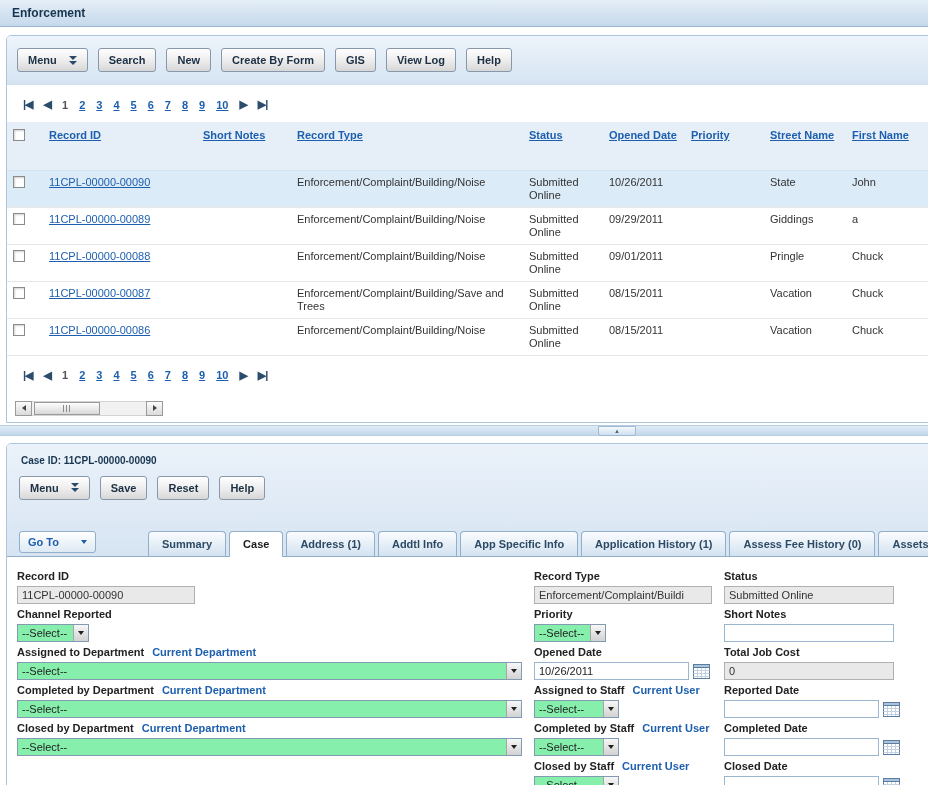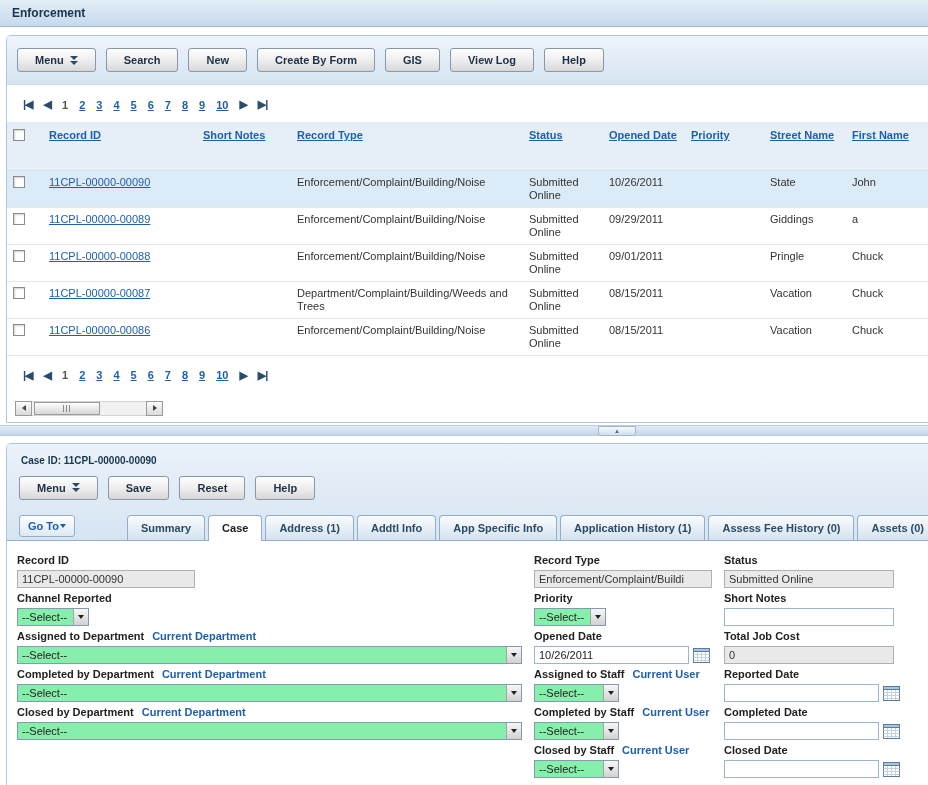--- a/index.html
+++ b/index.html
@@ -11,24 +11,24 @@
     border-bottom:1px solid #9db7d2; display:flex; align-items:center; padding-left:12px;
     font-weight:bold; font-size:12px; color:#17354f; }
 
   
   .panel { margin-left:6px; width:932px; border:1px solid #adc6dd;
     border-radius:5px 5px 0 0; overflow:hidden; background:#fff; }
   .list-panel { margin-top:8px; }
   .panel-toolbar { background:linear-gradient(#eef4fb,#d6e4f2); padding:12px 10px;
     display:flex; gap:10px; align-items:center; border-bottom:1px solid #cfdfee; }
 
-  .btn { display:inline-flex; align-items:center; gap:6px; font-weight:bold; font-size:11px;
+  .btn { display:inline-flex; align-items:center; gap:12px; font-weight:bold; font-size:11px;
     font-family:"Liberation Sans",sans-serif; color:#1c2f44;
     background:linear-gradient(#ffffff,#ececec 55%,#d7d7d7); border:1px solid #8698aa;
-    border-radius:3px; padding:5px 17px; cursor:pointer; }
+    border-radius:3px; padding:5px 10px; cursor:pointer; }
   .dbl-caret { display:inline-flex; flex-direction:column; gap:1px; }
   .caret { width:0; height:0; border-left:4px solid transparent; border-right:4px solid transparent;
     border-top:4px solid #2a4a68; display:inline-block; }
 
   
   .pager { display:flex; align-items:center; gap:11px; padding:13px 0 7px 16px;
     font-weight:bold; font-size:11px; }
   .pg-arrow { color:#2b4c6d; cursor:pointer; letter-spacing:-1px; }
   .pg-num { color:#1d5fae; text-decoration:underline; cursor:pointer; }
   .pg-num.current { color:#555; text-decoration:none; cursor:default; }
@@ -71,29 +71,29 @@
     background:linear-gradient(#f4f9fd,#cfe0ef); border:1px solid #9fb9d2;
     border-radius:0 0 3px 3px; display:flex; align-items:center; justify-content:center;
     font-size:6px; color:#46678a; cursor:pointer; line-height:6px; }
 
   
   .detail-panel { margin-top:7px; height:348px; }
   .detail-head { background:linear-gradient(#ebf2fa,#d6e4f2); padding:9px 12px 0; }
   .case-title { font-weight:bold; font-size:10px; color:#17354f; margin:2px 0 10px 2px; }
   .toolbar2 { display:flex; gap:10px; margin-bottom:15px; }
   .tabstrip { display:flex; align-items:flex-end; white-space:nowrap; }
-  .goto-btn { display:inline-flex; align-items:center; gap:1px; font-weight:bold; font-size:11px;
+  .goto-btn { display:inline-flex; align-items:center; gap:22px; font-weight:bold; font-size:11px;
     color:#1d5fae; background:linear-gradient(#ffffff,#dde9f3); border:1px solid #93aec9;
     border-radius:3px; padding:4px 8px; margin:0 52px 3px 0; cursor:pointer; }
   .goto-btn .caret { border-top-color:#1d5fae; border-left-width:3px; border-right-width:3px; }
   .tab { font-weight:bold; font-size:11px; color:#2c4a66;
     background:linear-gradient(#fafcfe,#d3e2f0); border:1px solid #93aec9; border-bottom:none;
     border-radius:4px 4px 0 0; padding:6px 13px; margin-right:3px; cursor:pointer; }
   .tab.active { background:#fff; color:#1b1b1b; position:relative; z-index:2;
-    padding-bottom:7px; margin-bottom:-1px; }
+    padding-bottom:7px; margin-bottom:-1px;margin-top:16px; }
 
   
   .form-area { border-top:1px solid #93aec9; background:#fff; padding:13px 0 0 10px;
     display:flex; height:247px; position:relative; z-index:1; }
   .col1 { width:517px; } .col2 { width:190px; } .col3 { flex:1; min-width:0; }
   .fg { height:38px; }
   .flabel { display:flex; gap:8px; align-items:baseline; font-weight:bold; color:#222;
     margin-bottom:3px; height:13px; white-space:nowrap; }
   .flink { color:#1d5fae; font-weight:bold; cursor:pointer; }
   .txt { height:18px; border:1px solid #9cb6d0; padding:1px 4px; background:#fff; color:#222;
@@ -218,21 +218,21 @@
             <td></td>
             <td>Pringle</td>
             <td>Chuck</td>
           </tr>
           <tr>
             <td>
                 <div class="cb"></div>
               </td>
             <td><a class="rid">11CPL-00000-00087</a></td>
             <td></td>
-            <td>Department/Complaint/Building/Weeds and Trees</td>
+            <td>Enforcement/Complaint/Building/Save and Trees</td>
             <td>Submitted Online</td>
             <td>08/15/2011</td>
             <td></td>
             <td>Vacation</td>
             <td>Chuck</td>
           </tr>
           <tr>
             <td>
                 <div class="cb"></div>
               </td>

